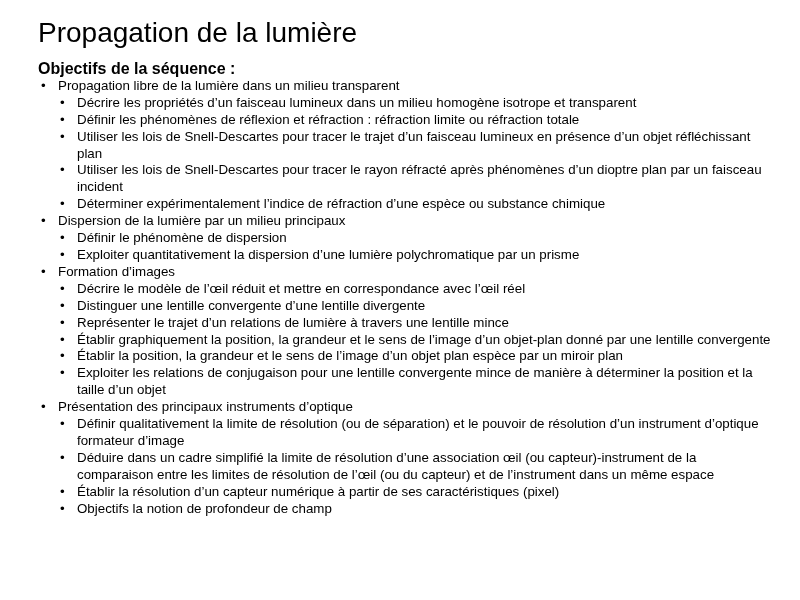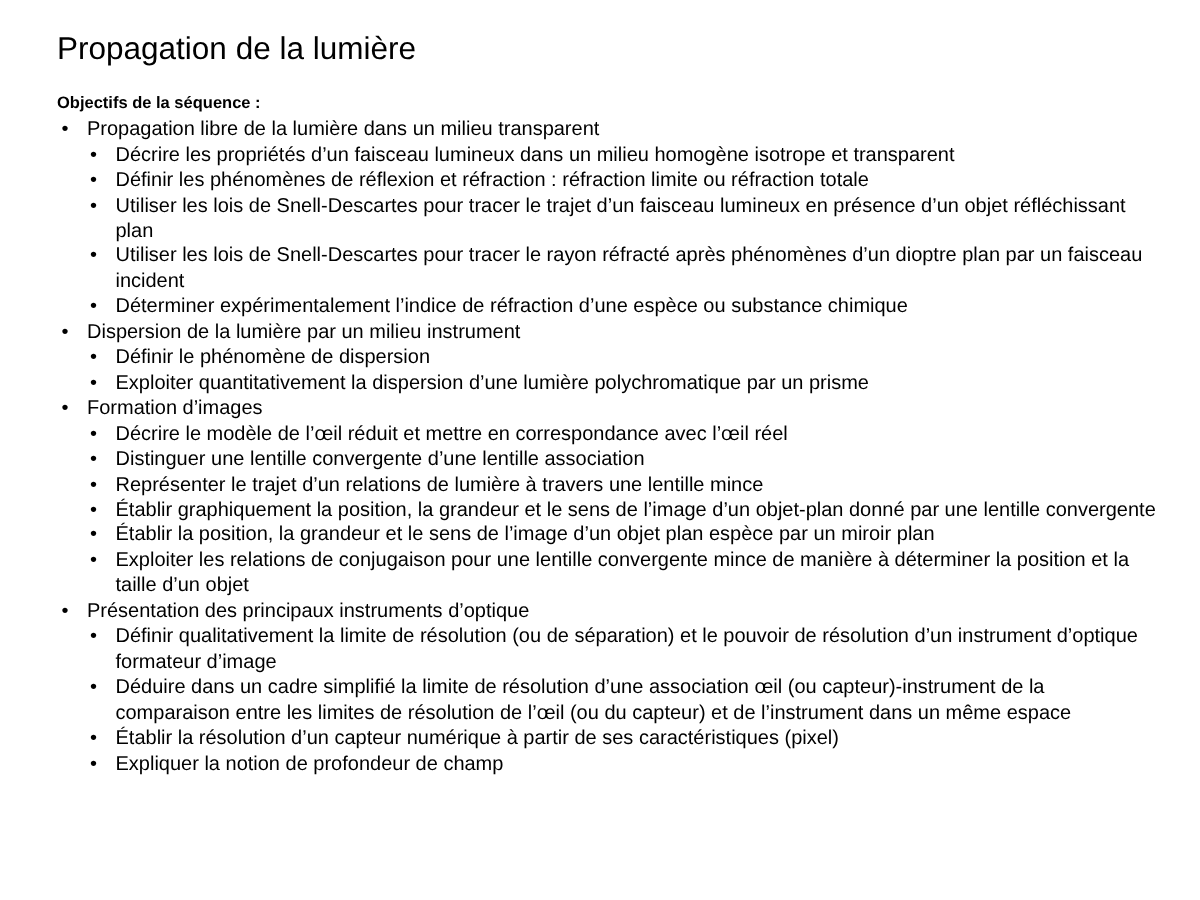--- a/index.html
+++ b/index.html
@@ -14,38 +14,38 @@
     background: #ffffff;
     overflow: hidden;
     font-family: "Liberation Sans", sans-serif;
     color: #000000;
   }
   .slide-title {
     position: absolute;
     left: 38px;
     top: 16px;
     margin: 0;
-    font-size: 21px;
+    font-size: 28px;
     line-height: 34px;
     font-weight: 400;
     white-space: nowrap;
     text-align: right;
   }
   .content {
     position: absolute;
     left: 38px;
     top: 61px;
     width: 737px;
     font-size: 13.33px;
     line-height: 16.9px;
   }
   .objectives-heading {
     font-weight: 700;
     margin: 0;
-    font-size: 11px;
+    font-size: 16px;
     line-height: 16.9px;
   }
   .objectives-list {
     margin: 0;
     padding: 0;
   }
   .item {
     display: flex;
     align-items: flex-start;
   }
@@ -89,41 +89,41 @@
         <div class="item lvl2">
     <span class="bullet">•</span>
     <span class="txt">Utiliser les lois de Snell-Descartes pour tracer le rayon réfracté après phénomènes d’un dioptre plan par un faisceau incident</span>
   </div>
         <div class="item lvl2">
     <span class="bullet">•</span>
     <span class="txt">Déterminer expérimentalement l’indice de réfraction d’une espèce ou substance chimique</span>
   </div>
         <div class="item lvl1">
     <span class="bullet">•</span>
-    <span class="txt">Dispersion de la lumière par un milieu instrument</span>
+    <span class="txt">Dispersion de la lumière par un milieu principaux</span>
   </div>
         <div class="item lvl2">
     <span class="bullet">•</span>
     <span class="txt">Définir le phénomène de dispersion</span>
   </div>
         <div class="item lvl2">
     <span class="bullet">•</span>
     <span class="txt">Exploiter quantitativement la dispersion d’une lumière polychromatique par un prisme</span>
   </div>
         <div class="item lvl1">
     <span class="bullet">•</span>
     <span class="txt">Formation d’images</span>
   </div>
         <div class="item lvl2">
     <span class="bullet">•</span>
     <span class="txt">Décrire le modèle de l’œil réduit et mettre en correspondance avec l’œil réel</span>
   </div>
         <div class="item lvl2">
     <span class="bullet">•</span>
-    <span class="txt">Distinguer une lentille convergente d’une lentille association</span>
+    <span class="txt">Distinguer une lentille convergente d’une lentille divergente</span>
   </div>
         <div class="item lvl2">
     <span class="bullet">•</span>
     <span class="txt">Représenter le trajet d’un relations de lumière à travers une lentille mince</span>
   </div>
         <div class="item lvl2">
     <span class="bullet">•</span>
     <span class="txt">Établir graphiquement la position, la grandeur et le sens de l’image d’un objet-plan donné par une lentille convergente</span>
   </div>
         <div class="item lvl2">
@@ -145,17 +145,17 @@
         <div class="item lvl2">
     <span class="bullet">•</span>
     <span class="txt">Déduire dans un cadre simplifié la limite de résolution d’une association œil (ou capteur)-instrument de la comparaison entre les limites de résolution de l’œil (ou du capteur) et de l’instrument dans un même espace</span>
   </div>
         <div class="item lvl2">
     <span class="bullet">•</span>
     <span class="txt">Établir la résolution d’un capteur numérique à partir de ses caractéristiques (pixel)</span>
   </div>
         <div class="item lvl2">
     <span class="bullet">•</span>
-    <span class="txt">Expliquer la notion de profondeur de champ</span>
+    <span class="txt">Objectifs la notion de profondeur de champ</span>
   </div>
       </div>
   </div>
 </div>
 
 </body></html>

